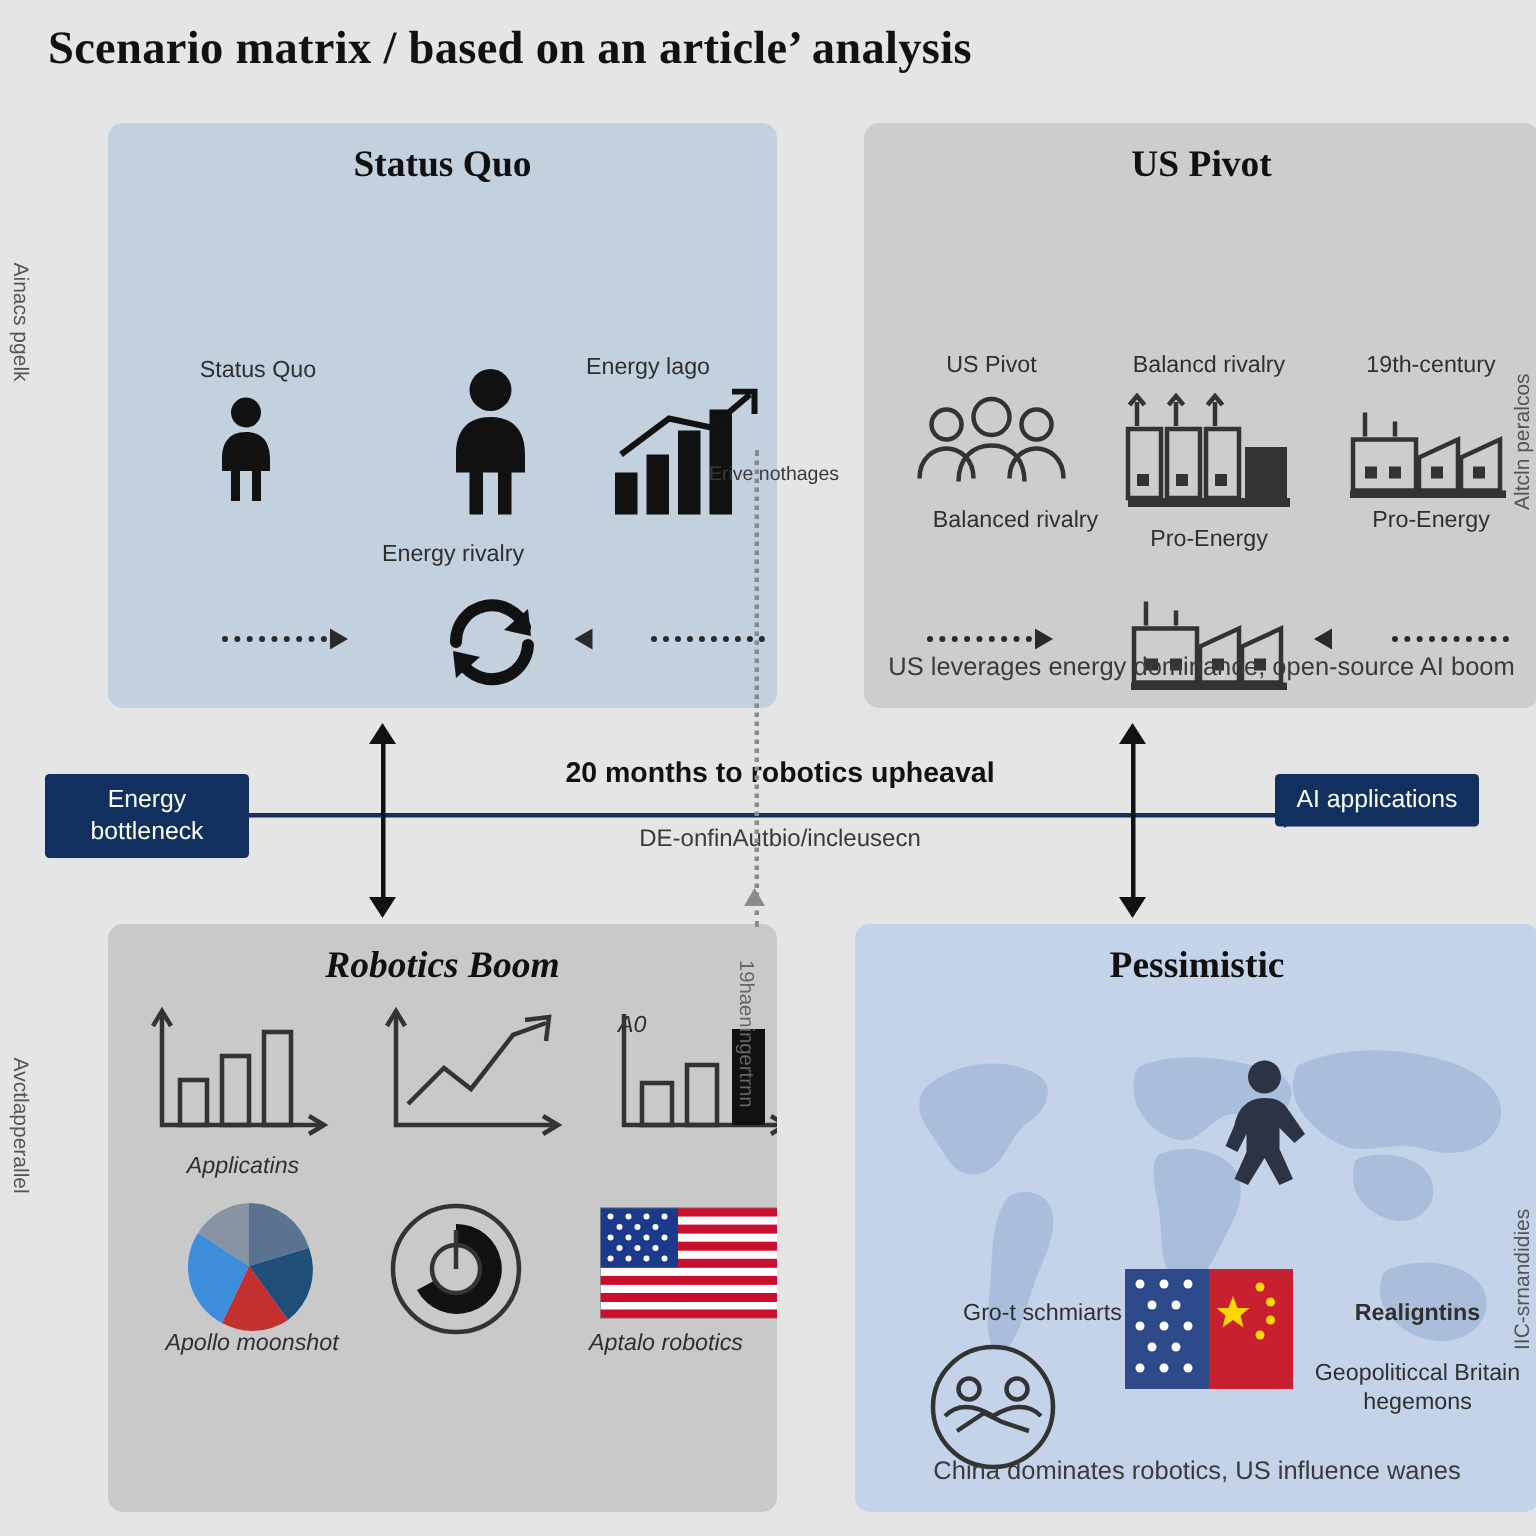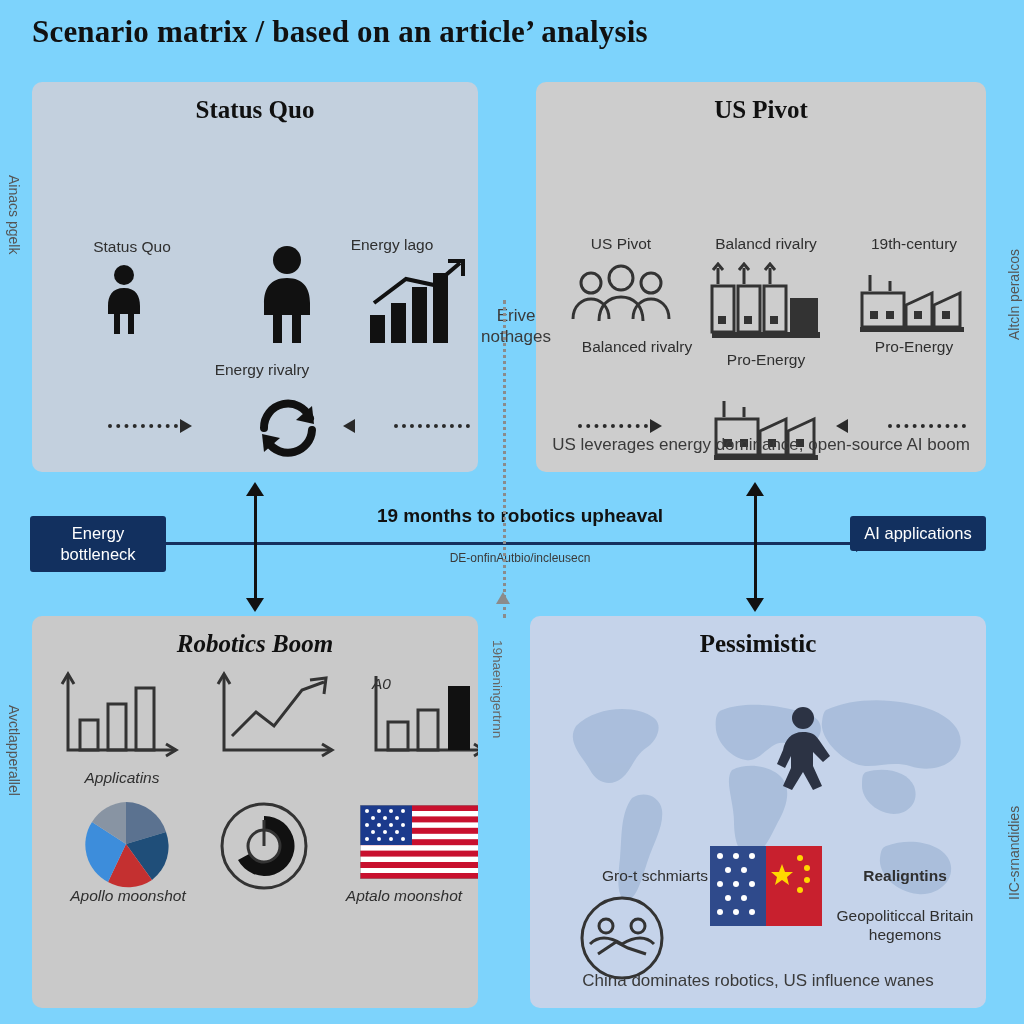--- a/index.html
+++ b/index.html
@@ -12,21 +12,21 @@
     height: 1024px;
     font-family: "Liberation Sans", sans-serif;
     color: #222;
     overflow: hidden;
     position: relative;
   }
   #canvas {
     position: relative;
     width: 1024px;
     height: 1024px;
-    background: #7dd3fc;
+    background: #e5e5e5;
   }
 
   
   .title {
     position: absolute;
     left: 32px;
     top: 14px;
     width: 960px;
     font-family: "Liberation Serif", serif;
     font-size: 31px;
@@ -34,20 +34,21 @@
     color: #111;
     letter-spacing: 0.2px;
   }
 
   
   .panel {
     position: absolute;
     border-radius: 10px;
     box-sizing: border-box;
     overflow: hidden;
+    margin-left: 40px;
   }
   .panel-title {
     position: absolute;
     left: 0;
     right: 0;
     top: 14px;
     text-align: center;
     font-family: "Liberation Serif", serif;
     font-size: 25px;
     font-weight: bold;
@@ -140,21 +141,21 @@
     font-size: 19px;
     font-weight: bold;
     color: #111;
   }
   .center-text-sub {
     position: absolute;
     left: 310px;
     top: 551px;
     width: 420px;
     text-align: center;
-    font-size: 12px;
+    font-size: 16px;
     color: #3a3a3a;
   }
 
   
   .v-connector {
     position: absolute;
     width: 3px;
     background: #111;
   }
   .arrow-up {
@@ -225,21 +226,21 @@
   #side-right-top { left: 1006px; top: 340px; transform: rotate(-90deg); }
   #side-right-bot { left: 1006px; top: 900px; transform: rotate(-90deg); }
   #center-rot-label { left: 505px; top: 640px; transform: rotate(90deg); font-size: 13.5px; color:#666; }
 
   .center-mid-text {
     position: absolute;
     left: 462px;
     top: 305px;
     width: 108px;
     text-align: center;
-    font-size: 17px;
+    font-size: 13px;
     color: #3a3a3a;
     line-height: 21px;
   }
 
   
   svg { display: block; }
 </style>
 </head>
 <body>
 
@@ -373,21 +374,21 @@
 
     <div class="panel-caption">US leverages energy dominance, open-source AI boom</div>
   </div>
 
   <div class="panel" id="panel-robotics">
     <div class="panel-title">Robotics Boom</div>
 
     <div class="mini-label" style="left:10px; top:152px; width:160px;">Applicatins</div>
     <div class="mini-label" style="left:340px; top:58px; width:60px; text-align:left;">A0</div>
     <div class="mini-label" style="left:14px; top:270px; width:164px;">Apollo moonshot</div>
-    <div class="mini-label" style="left:298px; top:270px; width:148px;">Aptalo moonshot</div>
+    <div class="mini-label" style="left:298px; top:270px; width:148px;">Aptalo robotics</div>
 
     <div class="icon-box" style="left:22px; top:52px; width:130px; height:100px;">
       <svg width="126" height="96" viewBox="0 0 126 96">
         <path d="M12 6 L12 80 L120 80" stroke="#333" stroke-width="3" fill="none"></path>
         <path d="M110 74 L120 80 L110 86" stroke="#333" stroke-width="3" fill="none"></path>
         <path d="M6 14 L12 4 L18 14" stroke="#333" stroke-width="3" fill="none"></path>
         <rect x="24" y="50" width="18" height="30" stroke="#333" stroke-width="3" fill="none"></rect>
         <rect x="52" y="34" width="18" height="46" stroke="#333" stroke-width="3" fill="none"></rect>
         <rect x="80" y="18" width="18" height="62" stroke="#333" stroke-width="3" fill="none"></rect>
       </svg>
@@ -541,21 +542,21 @@
 
     <div class="panel-caption">China dominates robotics, US influence wanes</div>
   </div>
 
   <div class="center-line"></div>
   <div class="center-line-arrow"></div>
 
   <div class="tag" id="tag-left">Energy bottleneck</div>
   <div class="tag" id="tag-right">AI applications</div>
 
-  <div class="center-text-main">19 months to robotics upheaval</div>
+  <div class="center-text-main">20 months to robotics upheaval</div>
   <div class="center-text-sub">DE-onfinAutbio/incleusecn</div>
 
   <div class="center-mid-text">Erive nothages</div>
 
   <div class="dotted-v"></div>
   <div class="dotted-v-arrow"></div>
   <div class="side-label" id="center-rot-label">19haeningertrnn</div>
 
   <div class="v-connector" style="left:254px; top:486px; height:114px;"></div>
   <div class="arrow-up" style="left:246px; top:482px;"></div>

